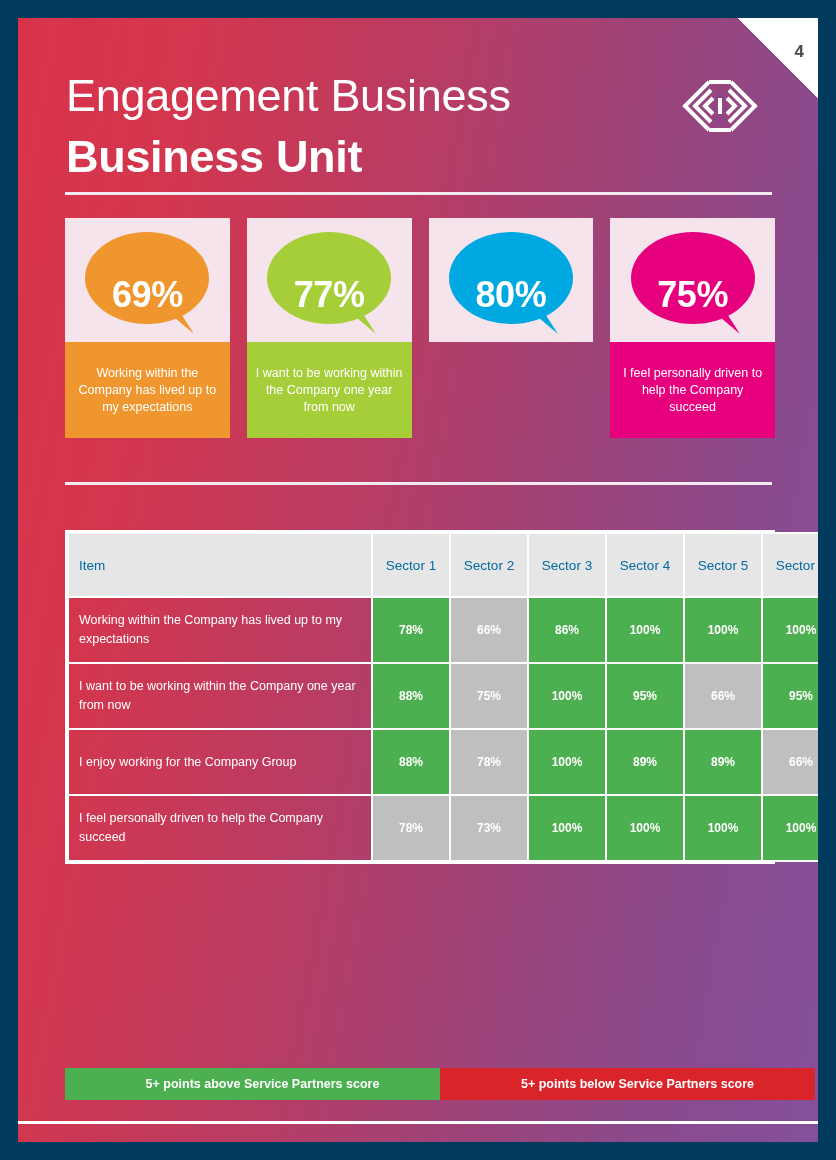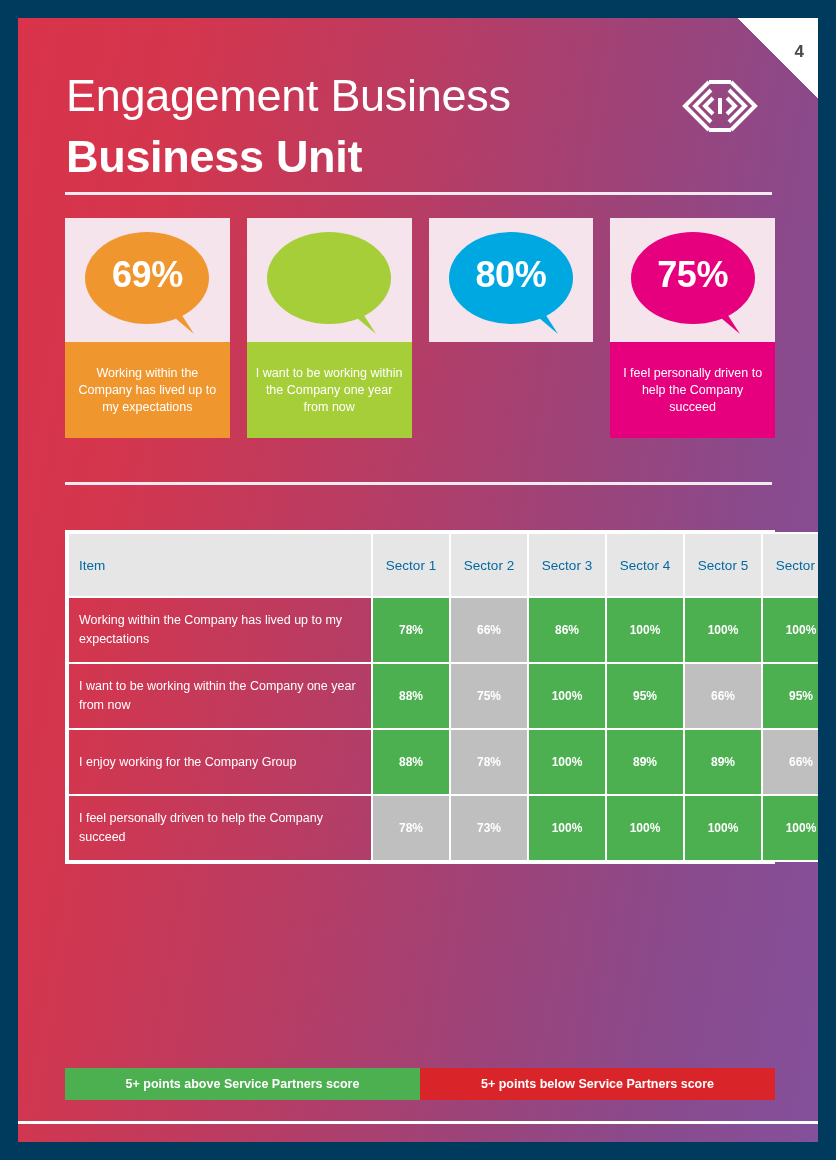--- a/index.html
+++ b/index.html
@@ -51,21 +51,21 @@
     width:710px;height:220px;
     display:flex;gap:17px;
   }
   .card{flex:1;display:flex;flex-direction:column;}
   .bubble-area{
     height:124px;background:#f6e4ec;
     position:relative;
   }
   .bubble-svg{position:absolute;left:50%;top:8px;transform:translateX(-50%);}
   .bubble-pct{
-    position:absolute;left:0;right:0;top:36px;
+    position:absolute;left:0;right:0;top:56px;
     text-align:center;color:#ffffff;
     font-size:36px;font-weight:bold;letter-spacing:-0.5px;
   }
   .card-label{
     flex:1;
     color:#ffffff;font-size:12.5px;line-height:17px;
     text-align:center;
     display:flex;align-items:center;justify-content:center;
     padding:6px 8px;box-sizing:border-box;
   }
@@ -93,21 +93,21 @@
   }
   td.val.green{background:#4caf50;}
   td.val.grey{background:#bfbfbf;}
   
   .legend{
     position:absolute;left:47px;top:1050px;width:710px;
     display:flex;height:32px;
   }
   .legend-item{
     display:flex;align-items:center;justify-content:center;
-    color:#ffffff;font-size:12.5px;font-weight:bold;
+    color:#ffffff;font-size:12.5px;font-weight:bold;padding-left:20px;
   }
   .legend-above{background:#4caf50;flex:0 0 355px;}
   .legend-below{background:#d9242a;flex:0 0 355px;}
   .bottom-rule{
     position:absolute;left:0;bottom:18px;width:800px;height:3px;background:#ffffff;
   }
 </style>
 </head>
 <body>
 
@@ -149,20 +149,21 @@
           <div class="bubble-pct">69%</div>
         </div>
         <div class="card-label" style="background: rgb(240, 150, 46);">Working within the Company has lived up to my expectations</div>
       </div>
       <div class="card">
         <div class="bubble-area">
           <svg class="bubble-svg" width="150" height="112" viewBox="0 0 150 112">
             <ellipse cx="75" cy="52" rx="62" ry="46" fill="#a6ce39"></ellipse>
             <path d="M96 86 L122 108 L104 80 Z" fill="#a6ce39"></path>
           </svg>
+          <div class="bubble-pct">77%</div>
         </div>
         <div class="card-label" style="background: rgb(166, 206, 57);">I want to be working within the Company one year from now</div>
       </div>
       <div class="card">
         <div class="bubble-area">
           <svg class="bubble-svg" width="150" height="112" viewBox="0 0 150 112">
             <ellipse cx="75" cy="52" rx="62" ry="46" fill="#00a8e1"></ellipse>
             <path d="M96 86 L122 108 L104 80 Z" fill="#00a8e1"></path>
           </svg>
           <div class="bubble-pct">80%</div>

